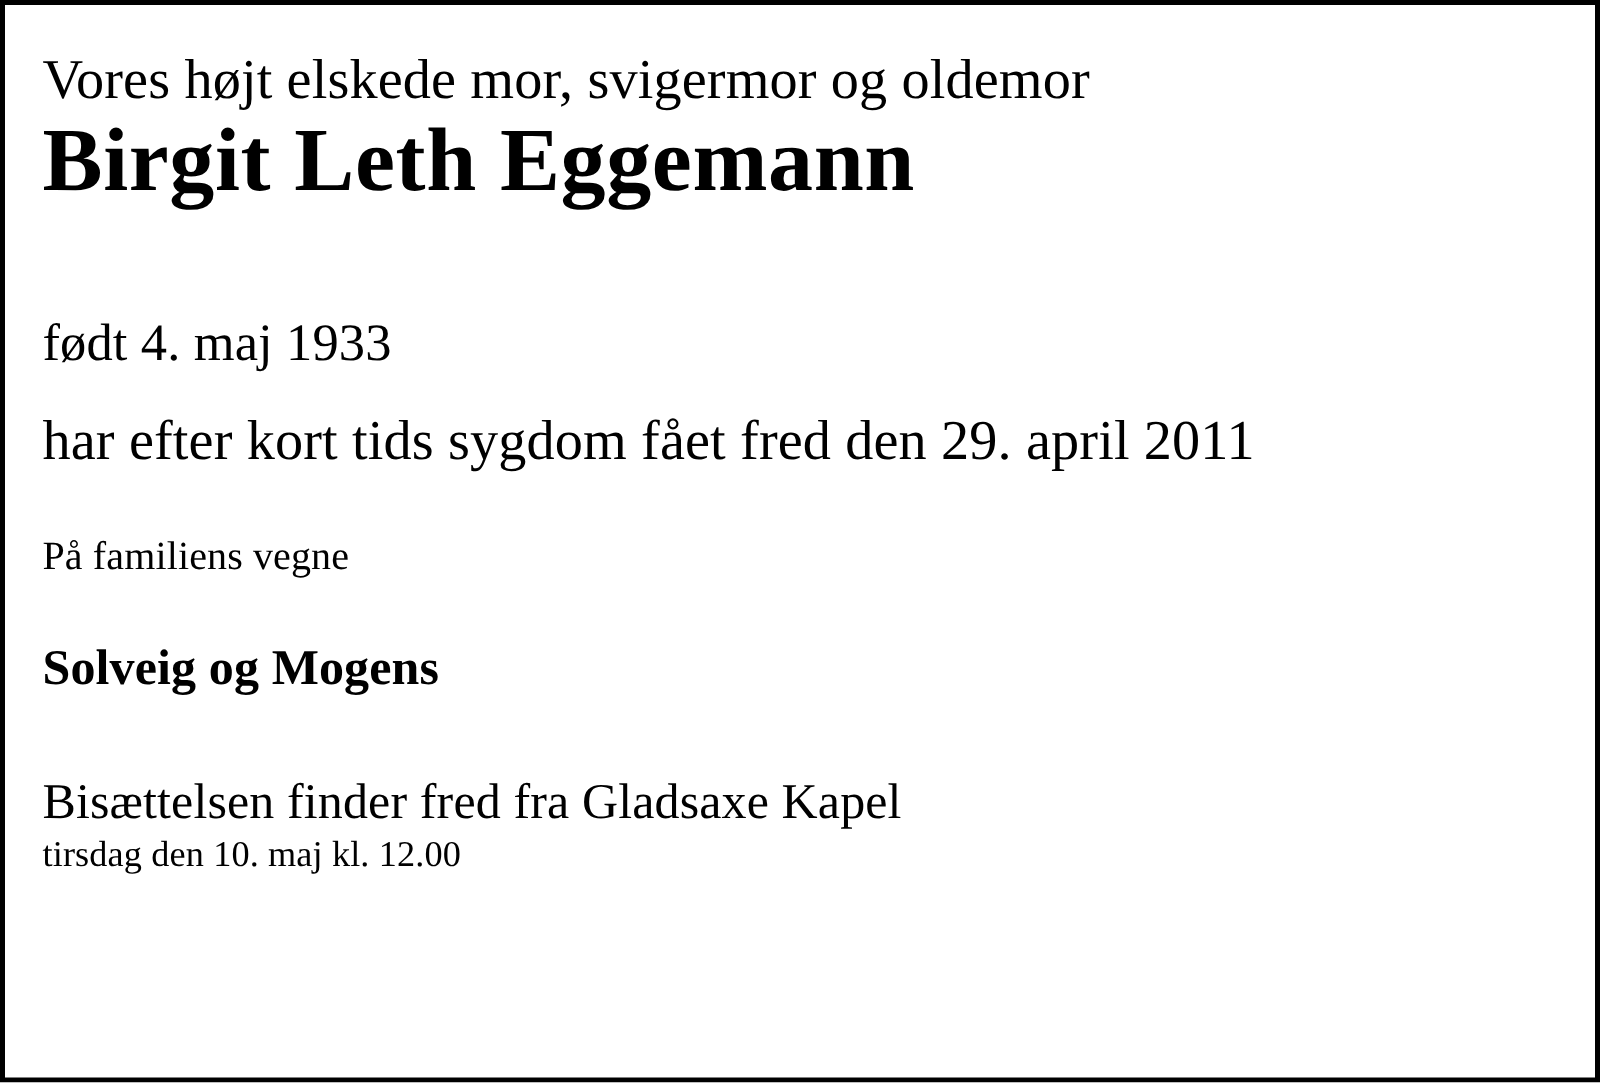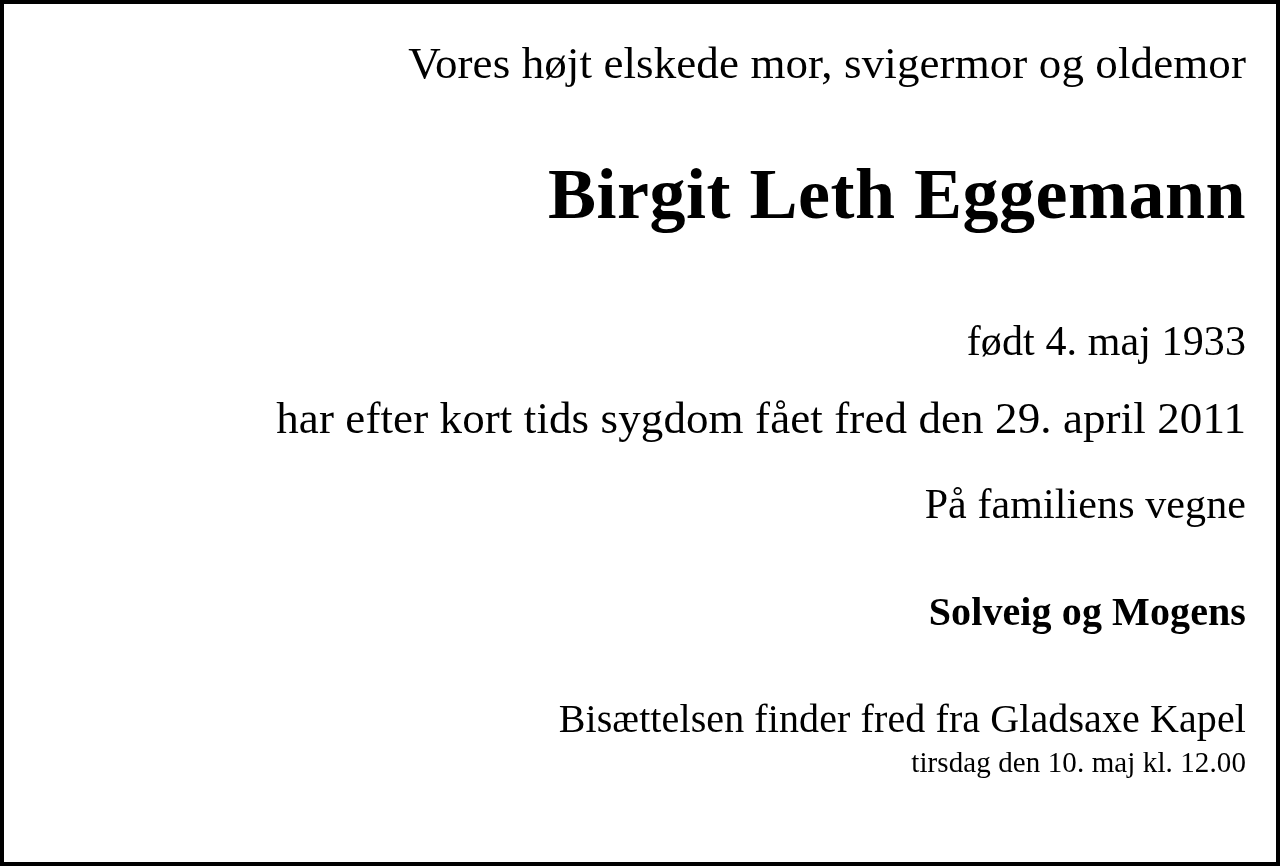--- a/index.html
+++ b/index.html
@@ -21,50 +21,49 @@
     border: 4px solid #000000;
     background: #ffffff;
     display: flex;
     flex-direction: column;
     align-items: center;
     justify-content: flex-start;
     padding: 26px 30px 10px 30px;
   }
   .line {
     width: 100%;
-    text-align: right;
+    text-align: left;
     line-height: 1.12;
     letter-spacing: 0.1px;
   }
   .intro {
     font-size: 45px;
     margin-top: 8px;
   }
   .deceased-name {
     font-size: 72px;
     font-weight: 700;
-    margin-top: 66px;
     letter-spacing: 0.5px;
   }
   .birth {
     font-size: 42px;
     margin-top: 83px;
   }
   .passing {
     font-size: 45px;
     margin-top: 28px;
   }
   .on-behalf {
-    font-size: 42px;
-    margin-top: 38px;
+    font-size: 32px;
+    margin-top: 50px;
   }
   .signers {
     font-size: 40px;
     font-weight: 700;
-    margin-top: 62px;
+    margin-top: 49px;
   }
   .funeral {
     font-size: 40px;
     margin-top: 62px;
   }
   .funeral-line2 {
     font-size: 29px;
     margin-top: 4px;
   }
 </style>

